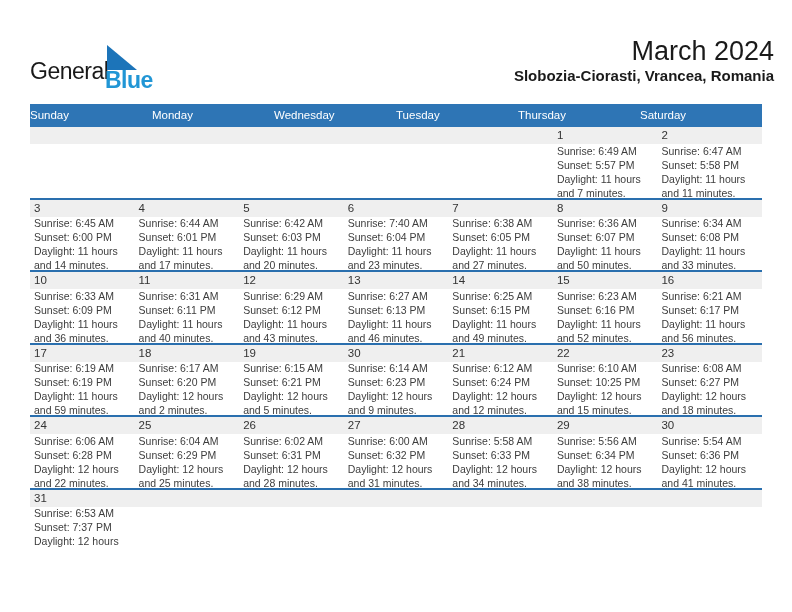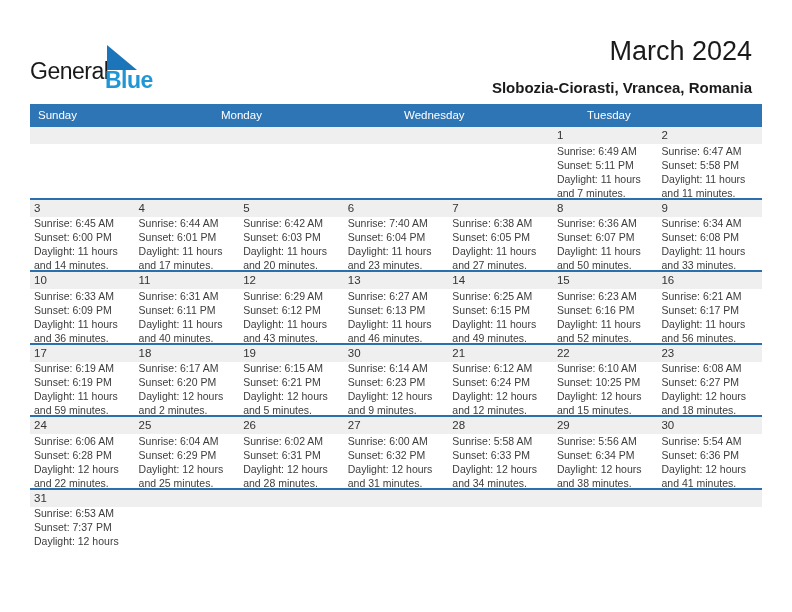--- a/index.html
+++ b/index.html
@@ -6,28 +6,28 @@
   html,body { width:792px; height:612px; background:#ffffff;
     font-family:"Liberation Sans", sans-serif; overflow:hidden; }
   .page { position:relative; width:792px; height:612px; background:#fff; }
 
   
   .logo { position:absolute; left:30px; top:44px; width:120px; height:54px; }
   .logo-general { position:absolute; left:0; top:14px; font-size:23px; letter-spacing:-0.5px; color:#191919; }
   .logo-triangle { position:absolute; left:77px; top:1px; }
   .logo-blue { position:absolute; left:75px; top:23px; font-size:23px; letter-spacing:-0.5px; color:#2196d5;font-weight:bold; }
 
-  .titleblock { position:absolute; right:40px; top:36px; text-align:right; }
+  .titleblock { position:absolute; right:18px; top:36px; text-align:right; }
   .cal-title { font-size:27px; color:#1a1a1a; font-weight:400; }
-  .cal-subtitle { margin-top:12px; font-size:15px; color:#1a1a1a; font-weight:600; }
+  .cal-subtitle { margin-top:0; font-size:15px; color:#1a1a1a; font-weight:600; }
 
   
   .calendar { position:absolute; left:30px; top:104px; width:732px; }
   .weekday-row { display:flex; background:var(--header-bg,#2e75b5); height:23px; }
-  .weekday-cell { flex:1; color:#ffffff; font-size:11.5px; line-height:23px; padding-left:8px; }
+  .weekday-cell { flex:1; color:#ffffff; font-size:11.5px; line-height:23px; }
 
   .week-row { position:relative; height:72.5px; border-bottom:2px solid var(--row-border,#2a6fae); }
   .week-row.last { border-bottom:none; height:60px; }
   .band { position:absolute; left:0; top:0; width:100%; height:17px; background:var(--band-bg,#efefef); }
   .cells { position:relative; display:flex; height:100%; }
   .day-cell { flex:1; padding-left:4px; overflow:hidden; }
   .day-num { height:17px; line-height:17px; font-size:11.5px; color:#333333; }
   .day-line { font-size:10.5px; line-height:13.4px; color:#3d3d3d; padding-top:0.6px; }
 </style>
 </head>
@@ -49,34 +49,36 @@
     <div class="cal-title">March 2024</div>
     <div class="cal-subtitle">Slobozia-Ciorasti, Vrancea, Romania</div>
   </div>
 
   <div class="calendar">
     <div class="weekday-row">
         <div class="weekday-cell">Sunday</div>
         <div class="weekday-cell">Monday</div>
         <div class="weekday-cell">Wednesday</div>
         <div class="weekday-cell">Tuesday</div>
+        <div class="weekday-cell">Thursday</div>
+        <div class="weekday-cell">Saturday</div>
       </div>
     <div id="weeks">
         <div class="week-row">
           <div class="band"></div>
           <div class="cells">
             <div class="day-cell"></div>
             <div class="day-cell"></div>
             <div class="day-cell"></div>
             <div class="day-cell"></div>
             <div class="day-cell"></div>
             <div class="day-cell">
               <div class="day-num">1</div>
               <div class="day-line">Sunrise: 6:49 AM</div>
-              <div class="day-line">Sunset: 5:11 PM</div>
+              <div class="day-line">Sunset: 5:57 PM</div>
               <div class="day-line">Daylight: 11 hours</div>
               <div class="day-line">and 7 minutes.</div>
             </div>
             <div class="day-cell">
               <div class="day-num">2</div>
               <div class="day-line">Sunrise: 6:47 AM</div>
               <div class="day-line">Sunset: 5:58 PM</div>
               <div class="day-line">Daylight: 11 hours</div>
               <div class="day-line">and 11 minutes.</div>
             </div>

